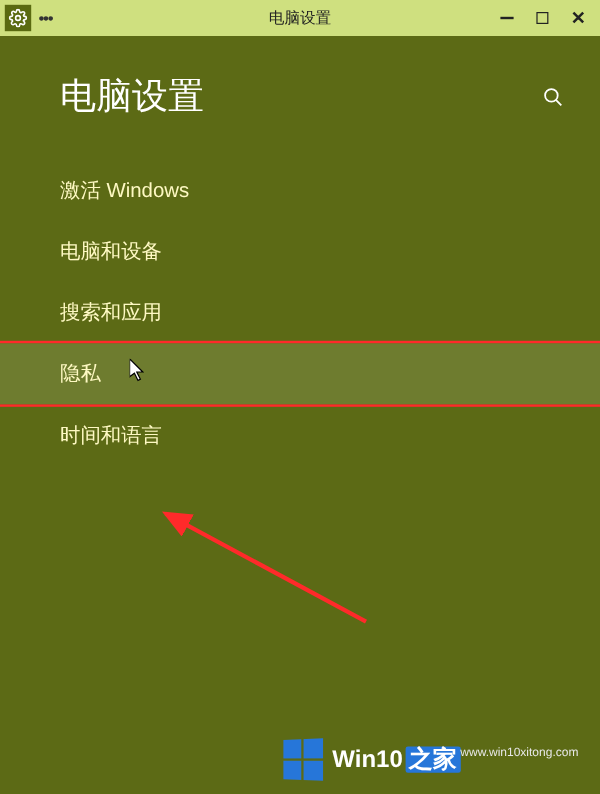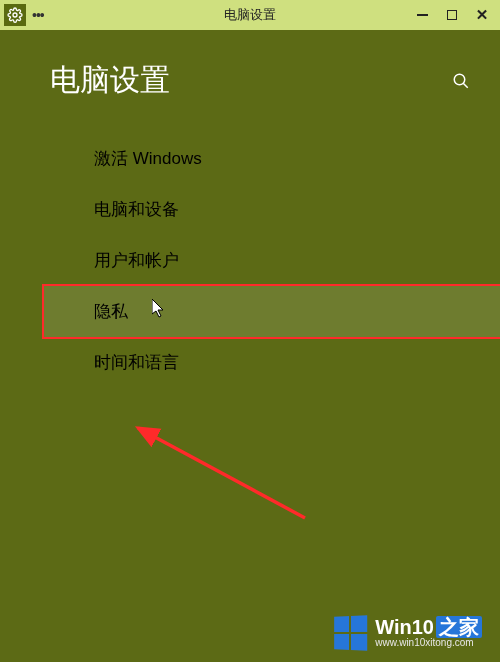--- a/index.html
+++ b/index.html
@@ -97,26 +97,25 @@
       flex: 1;
     }
     .search-btn {
       width: 22px;
       height: 22px;
       display: flex;
       align-items: center;
       justify-content: center;
     }
     .nav-item {
-      color: #000000;
+      color: #fef9c3;
       font-size: 17px;
       padding: 14px 50px;
       font-weight: 400;
       position: relative;
-      margin-left: 44px;
     }
     .nav-item.highlighted {
       background: #6e7c2f;
       outline: 2px solid #ff2a2a;
       outline-offset: 0;
     }
     .cursor {
       position: absolute;
       left: 108px;
       top: 13px;
@@ -145,21 +144,20 @@
       gap: 2px;
       width: 34px;
       height: 34px;
       transform: perspective(100px) rotateY(-14deg);
     }
     .winlogo div {
       background: #2676d9;
     }
     .wm-text {
       display: flex;
-      flex-direction: column;
       align-items: flex-start;
       line-height: 1.05;
     }
     .wm-main {
       font-size: 20px;
       font-weight: bold;
       color: #fff;
     }
     .wm-sub {
       font-size: 10px;
@@ -205,21 +203,21 @@
       <svg width="18" height="18" viewBox="0 0 24 24" fill="none" stroke="#fff" stroke-width="2">
         <circle cx="10" cy="10" r="7"></circle>
         <line x1="21" y1="21" x2="15" y2="15"></line>
       </svg>
     </div>
   </div>
 
   <div id="nav-list">
       <div class="nav-item"><span>激活 Windows</span></div>
       <div class="nav-item"><span>电脑和设备</span></div>
-      <div class="nav-item"><span>用户和帐户</span></div>
+      <div class="nav-item"><span>搜索和应用</span></div>
       <div class="nav-item highlighted"><span>隐私</span><svg class="cursor" width="16" height="20" viewBox="0 0 16 20">
           <path d="M0 0 L0 15 L4 12 L7 18 L9 17 L6 11 L11 11 Z" fill="#fff" stroke="#000" stroke-width="1"></path>
         </svg></div>
       <div class="nav-item"><span>时间和语言</span></div>
     </div>
 </div>
 
 <svg class="arrow-line" viewBox="0 0 180 100">
   <defs>
     <marker id="arrowhead" markerWidth="8" markerHeight="8" refX="6" refY="3" orient="auto">

